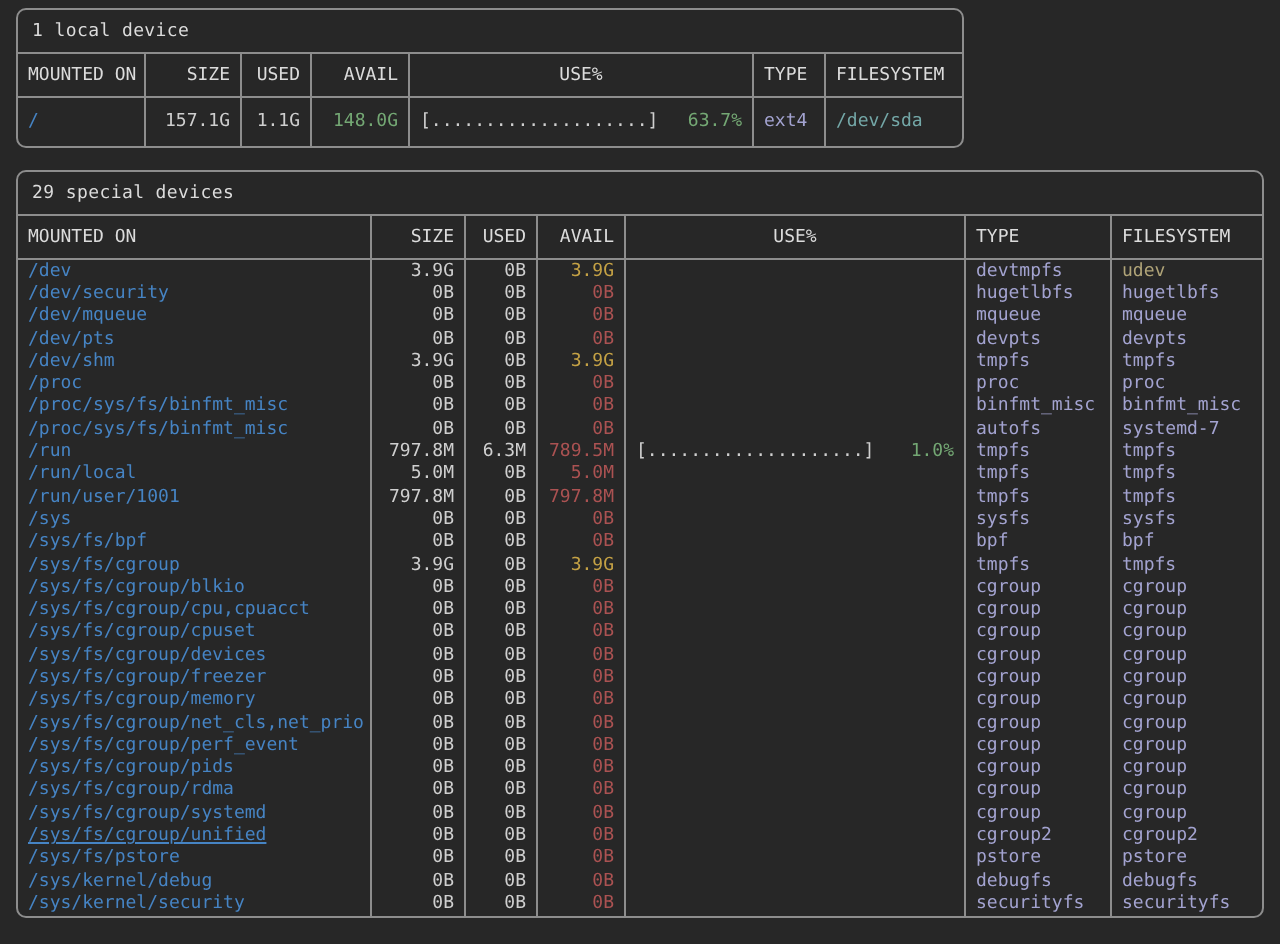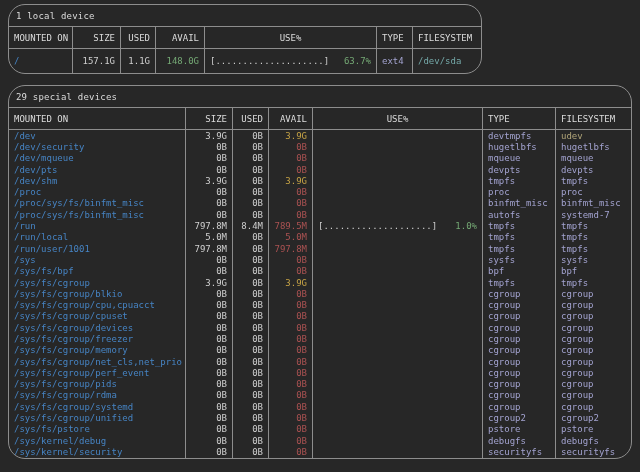--- a/index.html
+++ b/index.html
@@ -8,21 +8,21 @@
     background: var(--background, #272727);
     font-family: "DejaVu Sans Mono", monospace;
     font-size: 9px;
     color: var(--default, #cfcfcf);
     overflow: hidden;
   }
   .wrap { padding: 4px 0 0 8px; }
 
   .tbl {
     border: 1px solid var(--border, #8d8d8d);
-    border-radius: 17px;
+    border-radius: 5px;
     box-sizing: border-box;
     overflow: hidden;
   }
   .tbl1 { width: 474px; margin-bottom: 11px; }
   .tbl2 { width: 624px; }
 
   .title-row {
     height: 21px;
     display: flex; align-items: center;
     padding-left: 7px;
@@ -209,21 +209,21 @@
     <span class="c c5 usecell">
       <span></span>
       <span></span>
     </span>
     <span class="c c6" style="color: rgb(163, 163, 208);">autofs</span>
     <span class="c c7" style="color: rgb(163, 163, 208);">systemd-7</span>
   </div>
         <div class="row">
     <span class="c c1 mount" style="color: rgb(70, 132, 196);">/run</span>
     <span class="c c2 num">797.8M</span>
-    <span class="c c3 num">8.4M</span>
+    <span class="c c3 num">6.3M</span>
     <span class="c c4 num" style="color: rgb(171, 82, 82); text-align: center;">789.5M</span>
     <span class="c c5 usecell">
       <span>[....................]</span>
       <span style="color: rgb(116, 168, 116);">1.0%</span>
     </span>
     <span class="c c6" style="color: rgb(163, 163, 208);">tmpfs</span>
     <span class="c c7" style="color: rgb(163, 163, 208);">tmpfs</span>
   </div>
         <div class="row">
     <span class="c c1 mount" style="color: rgb(70, 132, 196);">/run/local</span>
@@ -411,21 +411,21 @@
     <span class="c c3 num">0B</span>
     <span class="c c4 num" style="color: rgb(171, 82, 82);">0B</span>
     <span class="c c5 usecell">
       <span></span>
       <span></span>
     </span>
     <span class="c c6" style="color: rgb(163, 163, 208);">cgroup</span>
     <span class="c c7" style="color: rgb(163, 163, 208);">cgroup</span>
   </div>
         <div class="row">
-    <span class="c c1 mount" style="color: rgb(70, 132, 196);">/sys/fs/cgroup/unified</span>
+    <span class="c c1 mount" style="color: rgb(70, 132, 196); text-decoration: underline;">/sys/fs/cgroup/unified</span>
     <span class="c c2 num">0B</span>
     <span class="c c3 num">0B</span>
     <span class="c c4 num" style="color: rgb(171, 82, 82);">0B</span>
     <span class="c c5 usecell">
       <span></span>
       <span></span>
     </span>
     <span class="c c6" style="color: rgb(163, 163, 208);">cgroup2</span>
     <span class="c c7" style="color: rgb(163, 163, 208);">cgroup2</span>
   </div>

